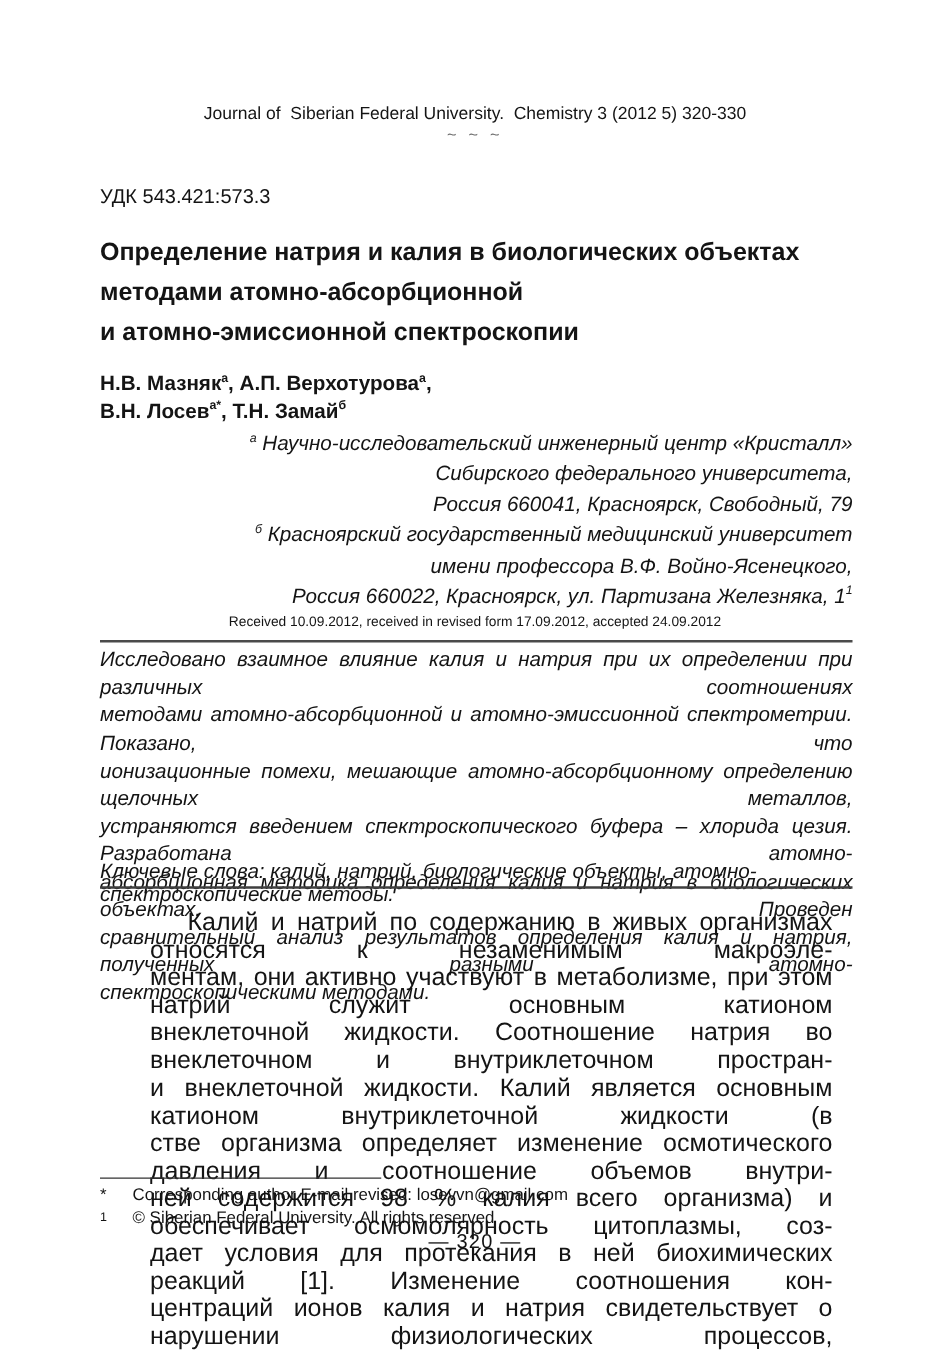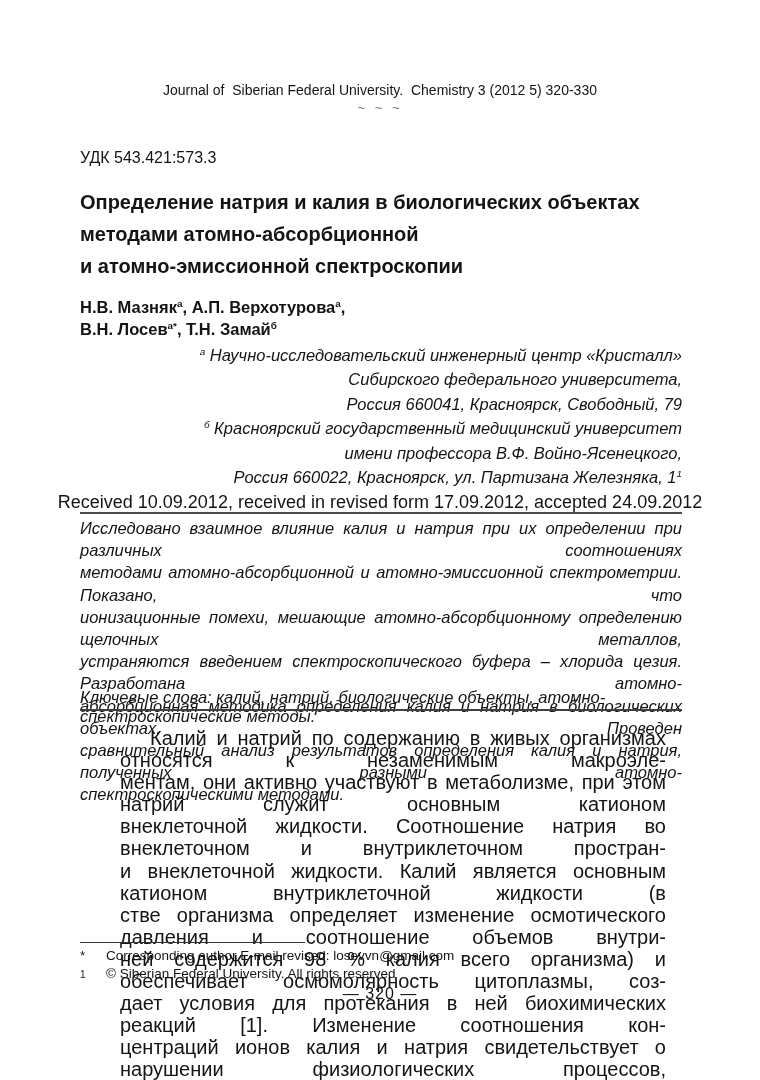--- a/index.html
+++ b/index.html
@@ -57,21 +57,21 @@
 
   sup {
     font-size: 0.6em;
     vertical-align: super;
     line-height: 0;
   }
 
   .received {
     top: 492px; left: 0; right: 0;
     text-align: center;
-    font-size: 18px;
+    font-size: 11px;
   }
   .rule {
     left: 80px; right: 78px;
     height: 0;
   }
   .rule-top { top: 512px; border-top: 2px solid #4b4b4b; }
   .rule-bottom { top: 709px; border-top: 2.5px solid #3f3f3f; }
 
   .abstract {
     top: 517px; left: 80px; right: 78px;

